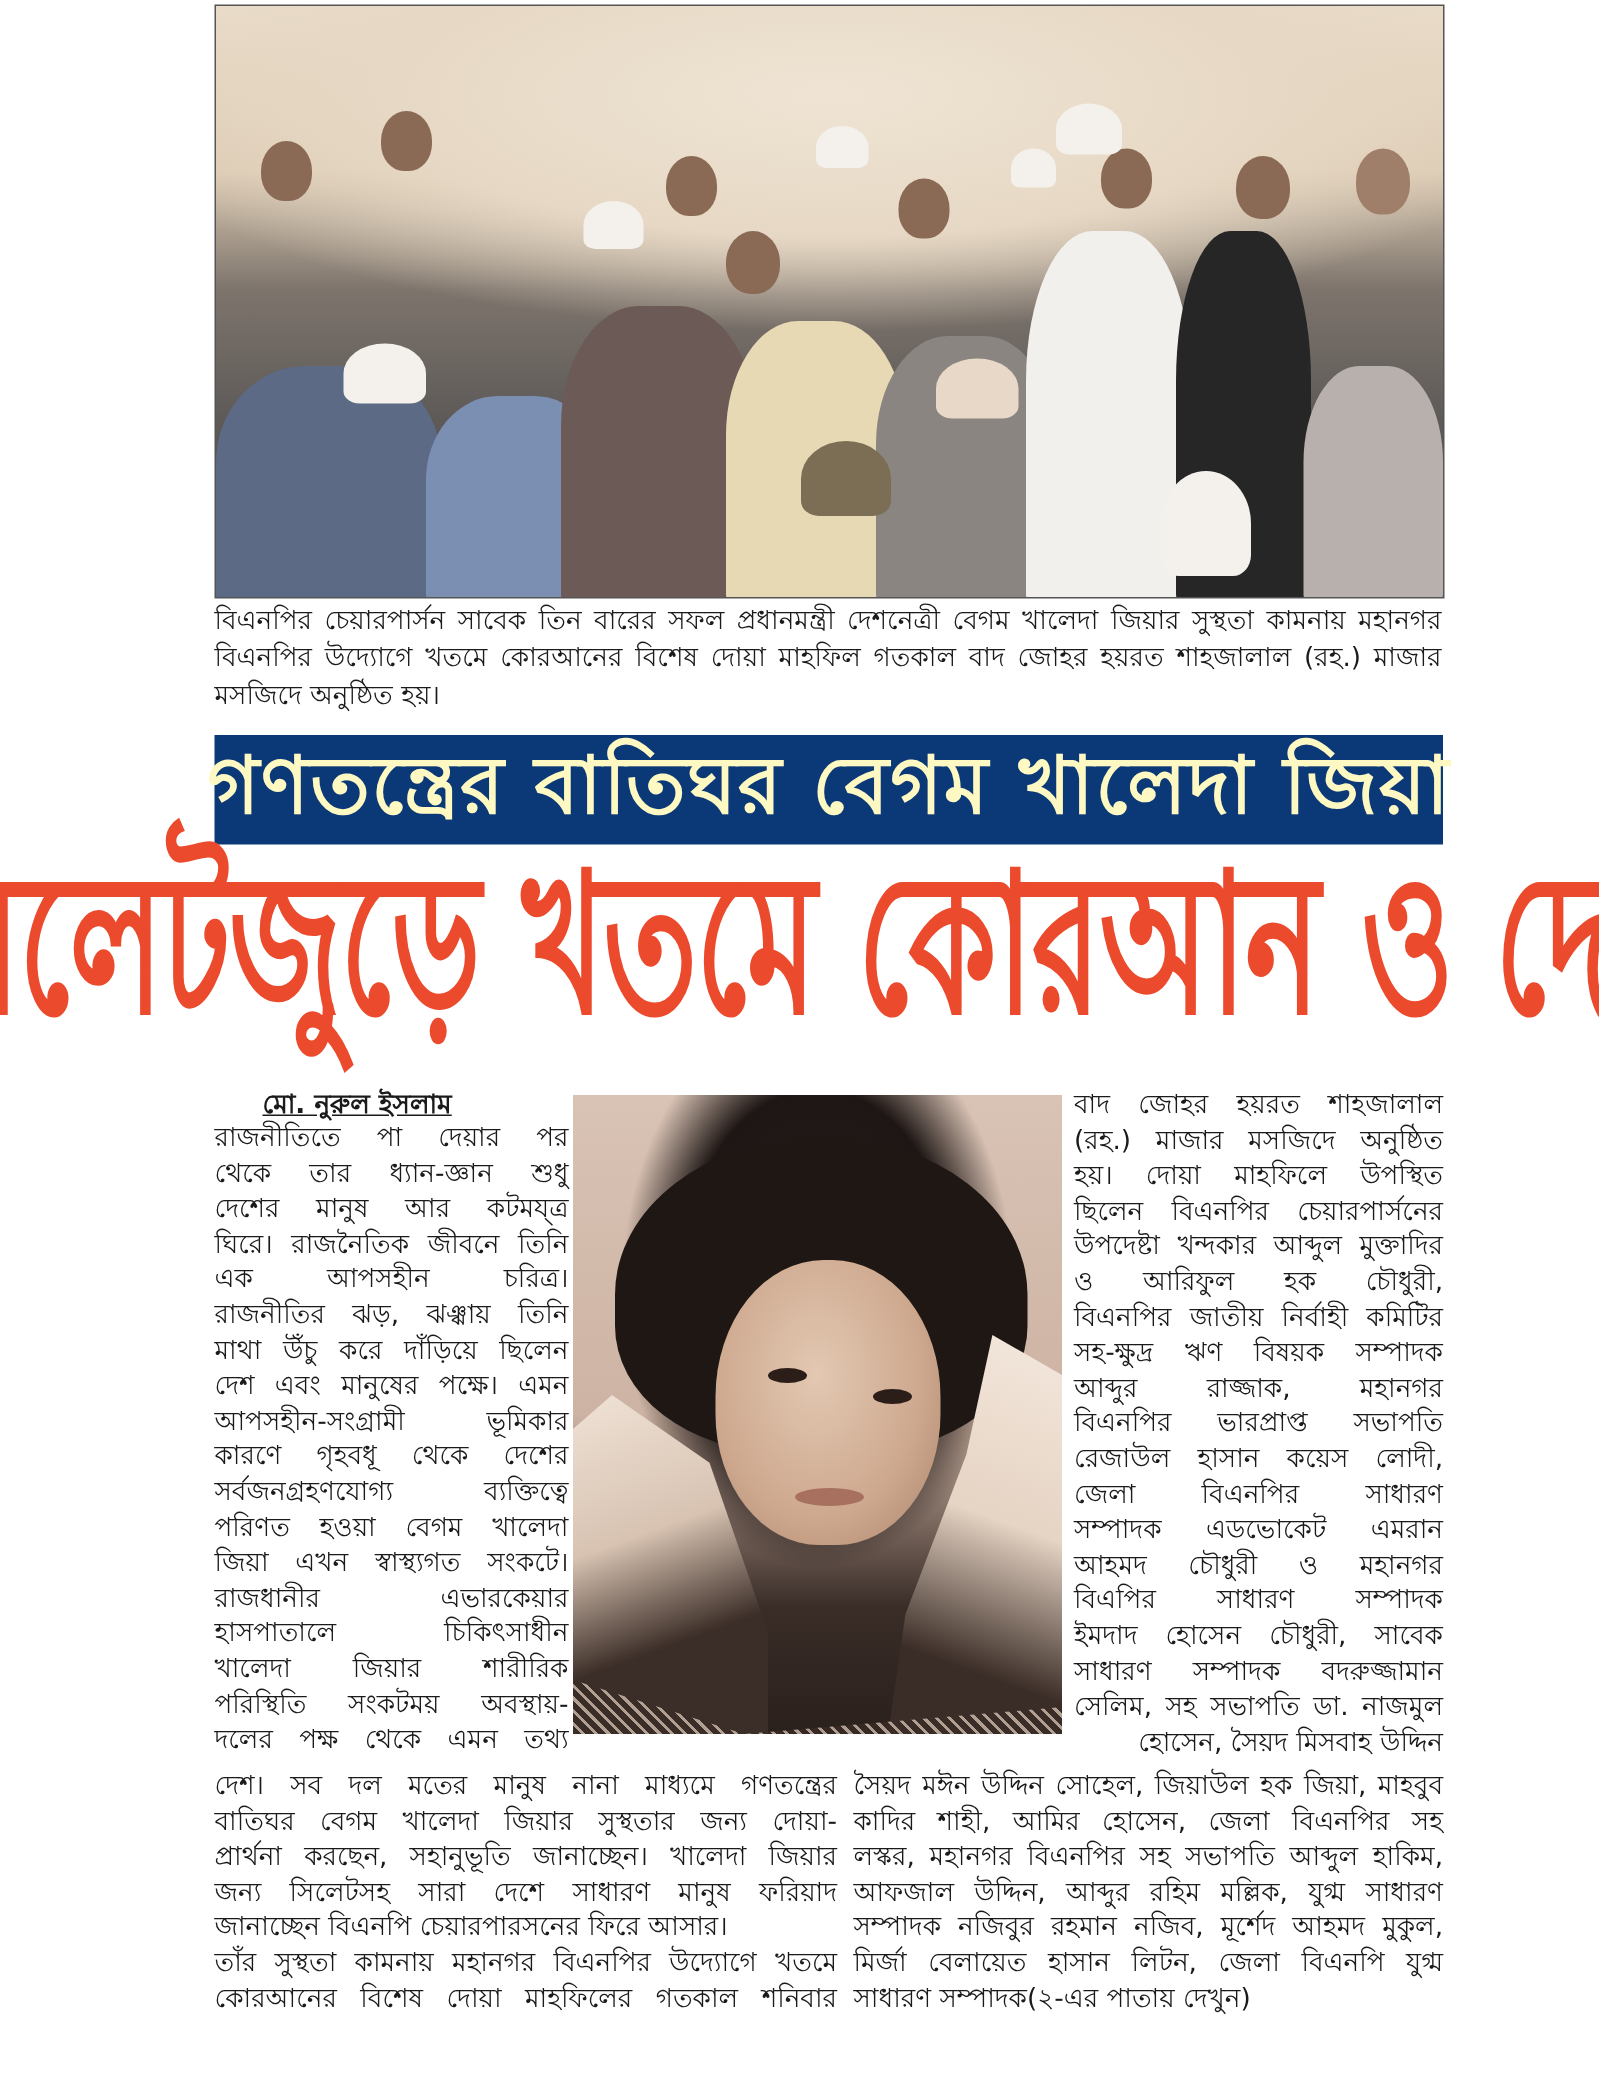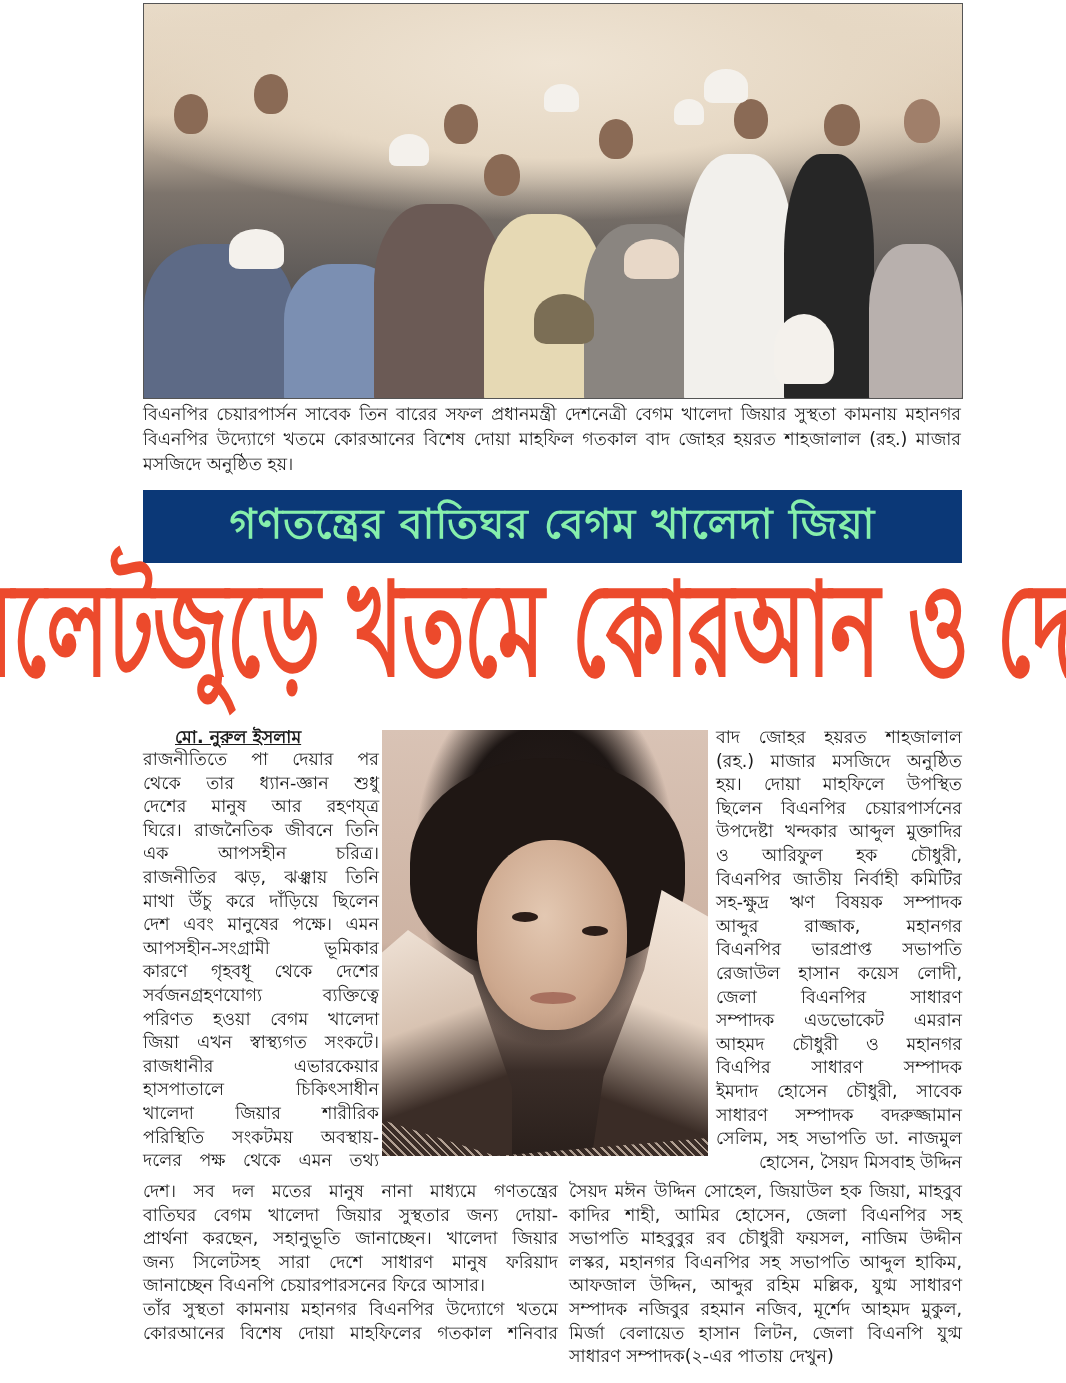--- a/index.html
+++ b/index.html
@@ -32,21 +32,21 @@
     color: #1b1b1b;
   }
 
   
   #banner {
     left: 143px; top: 490px; width: 819px; height: 73px;
     background: #0b3877;
     display: flex; align-items: center; justify-content: center;
   }
   #banner-text {
-    color: #86efac; font-weight: bold; font-size: 41px; letter-spacing: 1px;
+    color: #fef9c3; font-weight: bold; font-size: 53px; letter-spacing: 1px;
     white-space: nowrap;
   }
 
   
   #headline {
     left: 140px; top: 568px; width: 825px; height: 140px;
     display: flex; align-items: center; justify-content: center;
   }
   #headline-text {
     color: #ec4a2c; font-weight: bold; font-size: 84px; white-space: nowrap;
@@ -147,21 +147,21 @@
 
 <div id="headline" class="abs">
   <span id="headline-text">সিলেটজুড়ে খতমে কোরআন ও দোয়া</span>
 </div>
 
 <div id="byline" class="abs">মো. নুরুল ইসলাম</div>
 
 <div id="left-col" class="abs col">
   <p>রাজনীতিতে পা দেয়ার পর</p>
   <p>থেকে তার ধ্যান-জ্ঞান শুধু</p>
-  <p>দেশের মানুষ আর রহণয্ত্র</p>
+  <p>দেশের মানুষ আর কটময্ত্র</p>
   <p>ঘিরে। রাজনৈতিক জীবনে তিনি</p>
   <p>এক আপসহীন চরিত্র।</p>
   <p>রাজনীতির ঝড়, ঝঞ্ঝায় তিনি</p>
   <p>মাথা উঁচু করে দাঁড়িয়ে ছিলেন</p>
   <p>দেশ এবং মানুষের পক্ষে। এমন</p>
   <p>আপসহীন-সংগ্রামী ভূমিকার</p>
   <p>কারণে গৃহবধূ থেকে দেশের</p>
   <p>সর্বজনগ্রহণযোগ্য ব্যক্তিত্বে</p>
   <p>পরিণত হওয়া বেগম খালেদা</p>
   <p>জিয়া এখন স্বাস্থ্যগত সংকটে।</p>
@@ -211,21 +211,20 @@
   <p>প্রার্থনা করছেন, সহানুভূতি জানাচ্ছেন। খালেদা জিয়ার</p>
   <p>জন্য সিলেটসহ সারা দেশে সাধারণ মানুষ ফরিয়াদ</p>
   <p class="last">জানাচ্ছেন বিএনপি চেয়ারপারসনের ফিরে আসার।</p>
   <p>তাঁর সুস্থতা কামনায় মহানগর বিএনপির উদ্যোগে খতমে</p>
   <p>কোরআনের বিশেষ দোয়া মাহফিলের গতকাল শনিবার</p>
 </div>
 
 <div id="bottom-right" class="abs col">
   <p>সৈয়দ মঈন উদ্দিন সোহেল, জিয়াউল হক জিয়া, মাহবুব</p>
   <p>কাদির শাহী, আমির হোসেন, জেলা বিএনপির সহ</p>
-  <p>সভাপতি মাহবুবুর রব চৌধুরী ফয়সল, নাজিম উদ্দীন</p>
   <p>লস্কর, মহানগর বিএনপির সহ সভাপতি আব্দুল হাকিম,</p>
   <p>আফজাল উদ্দিন, আব্দুর রহিম মল্লিক, যুগ্ম সাধারণ</p>
   <p>সম্পাদক নজিবুর রহমান নজিব, মূর্শেদ আহমদ মুকুল,</p>
   <p>মির্জা বেলায়েত হাসান লিটন, জেলা বিএনপি যুগ্ম</p>
   <p style="display:flex;text-align-last:auto;">
     <span>সাধারণ সম্পাদক</span>
     <span>(২-এর পাতায় দেখুন)</span>
   </p>
 </div>
 

